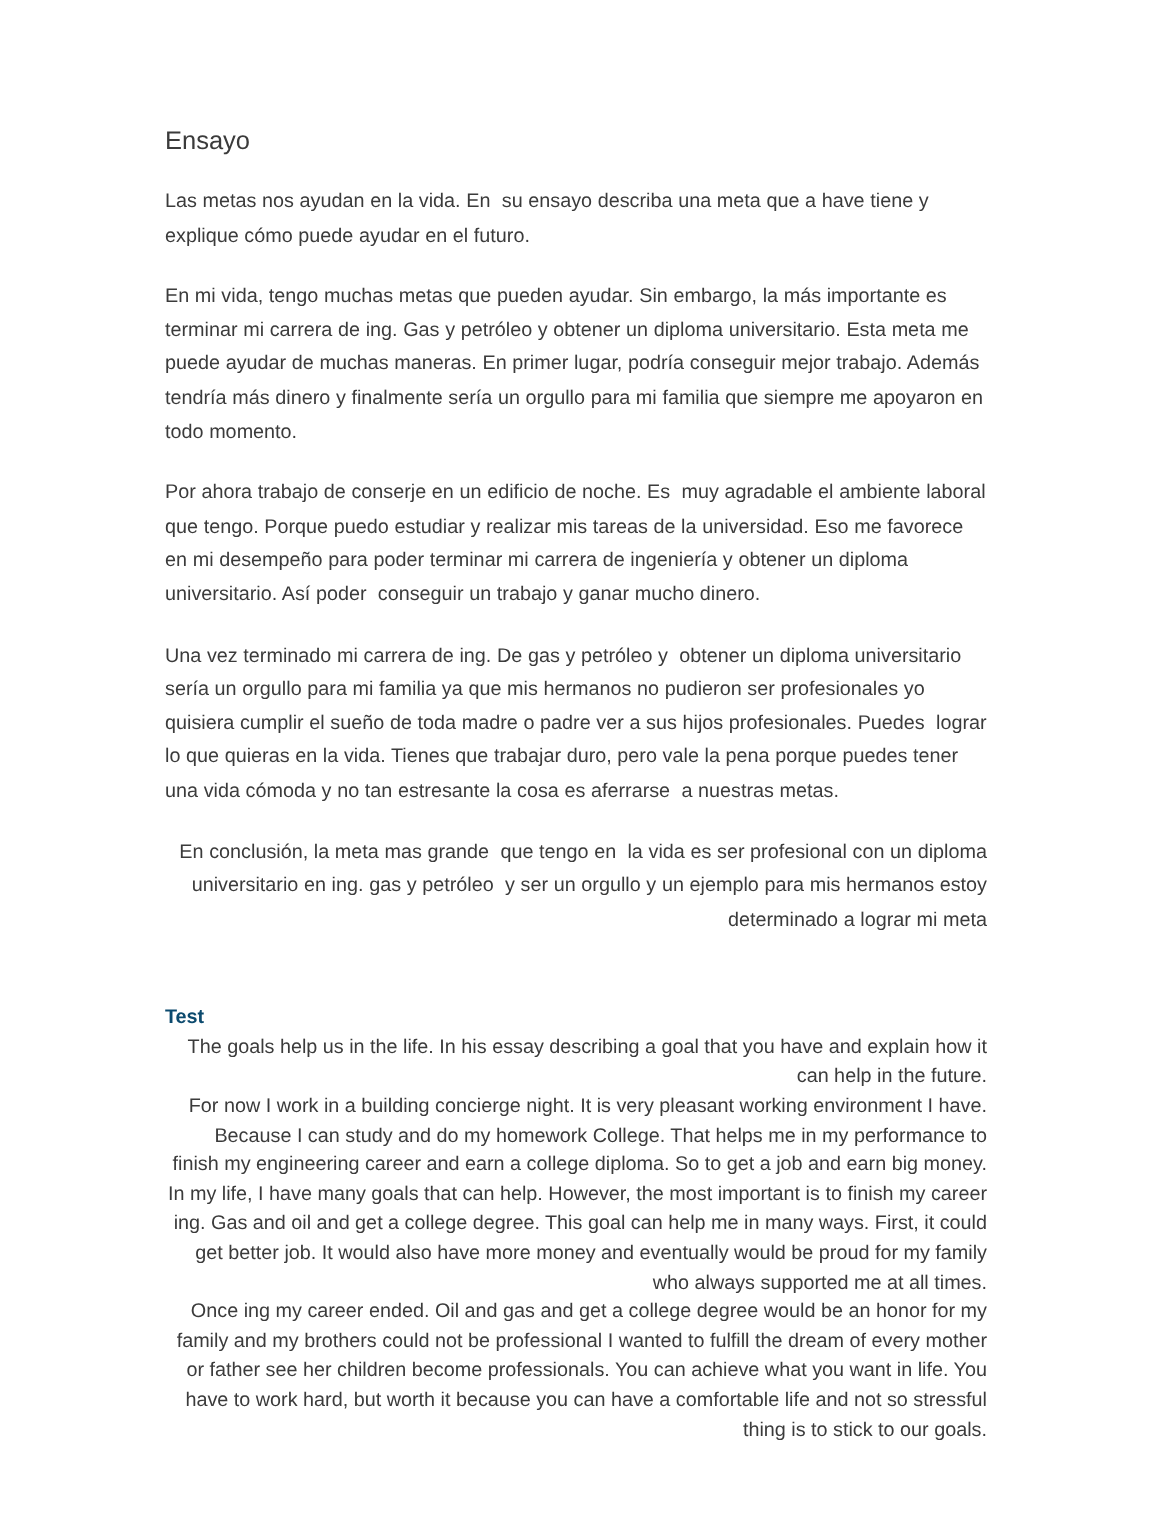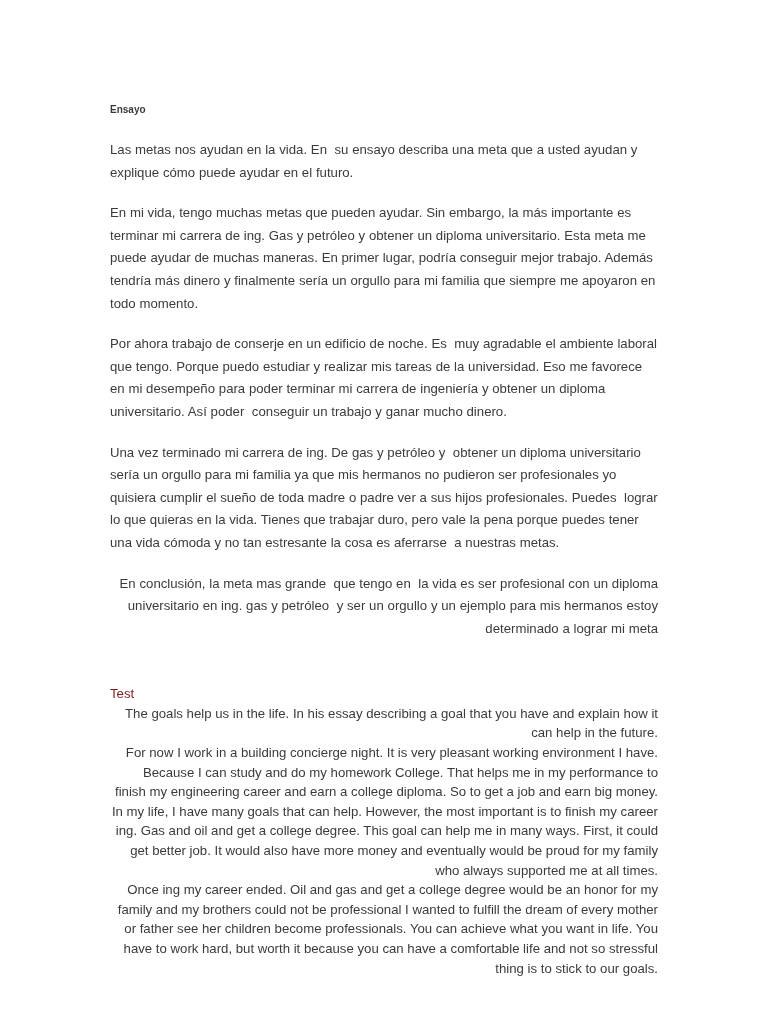--- a/index.html
+++ b/index.html
@@ -25,26 +25,25 @@
   }
   .doc-body {
     position: absolute;
     left: 110px;
     top: 84px;
     width: 548px;
   }
 
   
   .essay-heading {
-    font-size: 10px;
+    font-size: 17px;
     line-height: 19px;
-    margin: 16px 0 20px 0;
+    margin: 0 0 20px 0;
     color: #3b3b3b;
     white-space: pre-wrap;
-    font-weight: bold;
   }
   .essay-para {
     font-size: 13.2px;
     line-height: 22.6px;
     margin: 0 0 18px 0;
     color: #3b3b3b;
     text-align: left;
     white-space: pre-wrap;
     word-spacing: 0.1px;
   }
@@ -61,42 +60,43 @@
   
   .test-block {
     font-size: 13.2px;
     line-height: 19.6px;
     color: #3b3b3b;
   }
   .test-heading {
     font-size: 13.2px;
     line-height: 19.6px;
     margin: 0;
-    color: #7f1d1d;
+    color: #0c4a6e;
     white-space: pre-wrap;
+    font-weight: bold;
   }
   .test-para {
     font-size: 13.2px;
     line-height: 19.6px;
     margin: 0;
     color: #3b3b3b;
     text-align: right;
     white-space: pre-wrap;
   }
 </style>
 </head>
 <body>
 
 <div class="page">
   <div class="doc-body">
 
     <section>
       <p class="essay-heading">Ensayo</p>
 
-      <p class="essay-para">Las metas nos ayudan en la vida. En  su ensayo describa una meta que a usted ayudan y explique cómo puede ayudar en el futuro.</p>
+      <p class="essay-para">Las metas nos ayudan en la vida. En  su ensayo describa una meta que a have tiene y explique cómo puede ayudar en el futuro.</p>
 
       <p class="essay-para">En mi vida, tengo muchas metas que pueden ayudar. Sin embargo, la más importante es terminar mi carrera de ing. Gas y petróleo y obtener un diploma universitario. Esta meta me puede ayudar de muchas maneras. En primer lugar, podría conseguir mejor trabajo. Además tendría más dinero y finalmente sería un orgullo para mi familia que siempre me apoyaron en todo momento.</p>
 
       <p class="essay-para">Por ahora trabajo de conserje en un edificio de noche. Es  muy agradable el ambiente laboral que tengo. Porque puedo estudiar y realizar mis tareas de la universidad. Eso me favorece en mi desempeño para poder terminar mi carrera de ingeniería y obtener un diploma universitario. Así poder  conseguir un trabajo y ganar mucho dinero.</p>
 
       <p class="essay-para">Una vez terminado mi carrera de ing. De gas y petróleo y  obtener un diploma universitario sería un orgullo para mi familia ya que mis hermanos no pudieron ser profesionales yo quisiera cumplir el sueño de toda madre o padre ver a sus hijos profesionales. Puedes  lograr lo que quieras en la vida. Tienes que trabajar duro, pero vale la pena porque puedes tener una vida cómoda y no tan estresante la cosa es aferrarse  a nuestras metas.</p>
 
       <p class="essay-para">En conclusión, la meta mas grande  que tengo en  la vida es ser profesional con un diploma universitario en ing. gas y petróleo  y ser un orgullo y un ejemplo para mis hermanos estoy determinado a lograr mi meta</p>
     </section>
 

